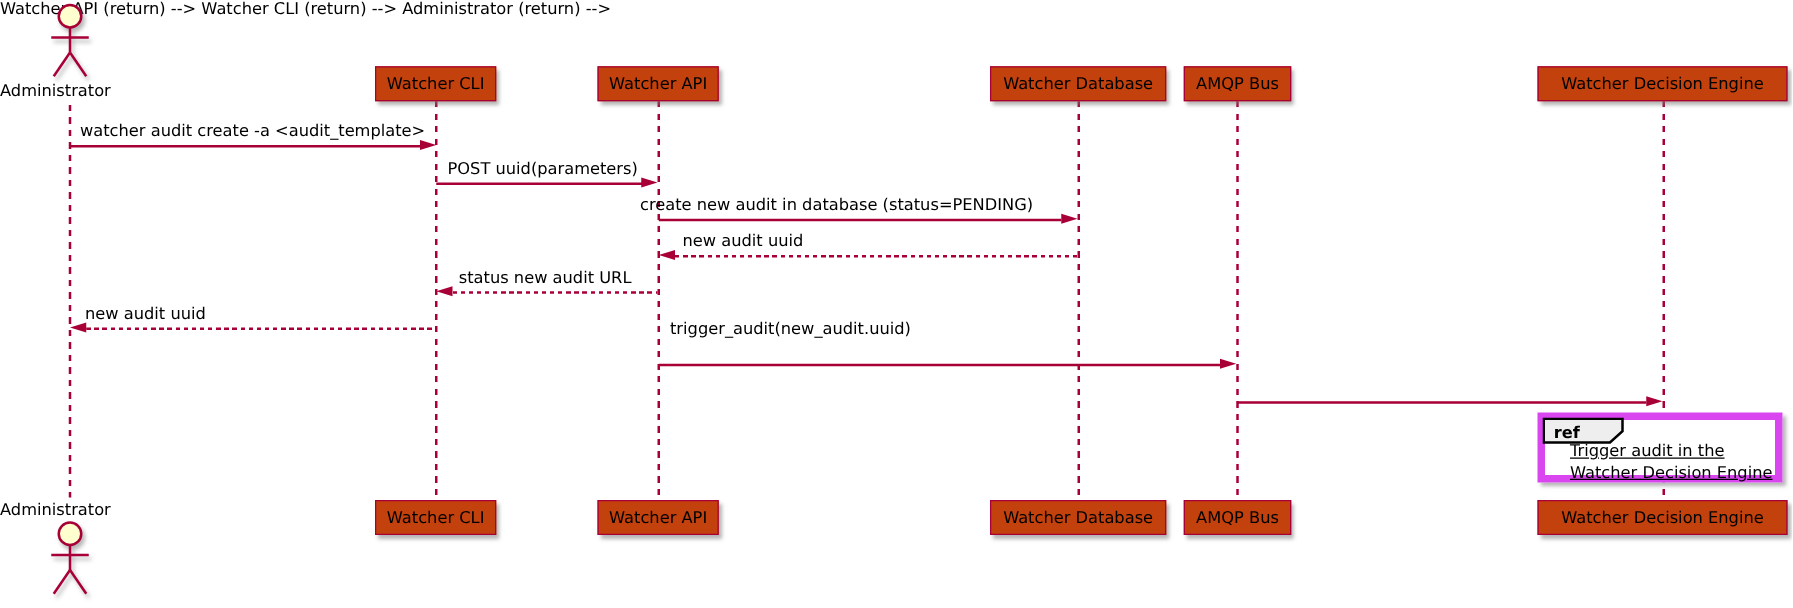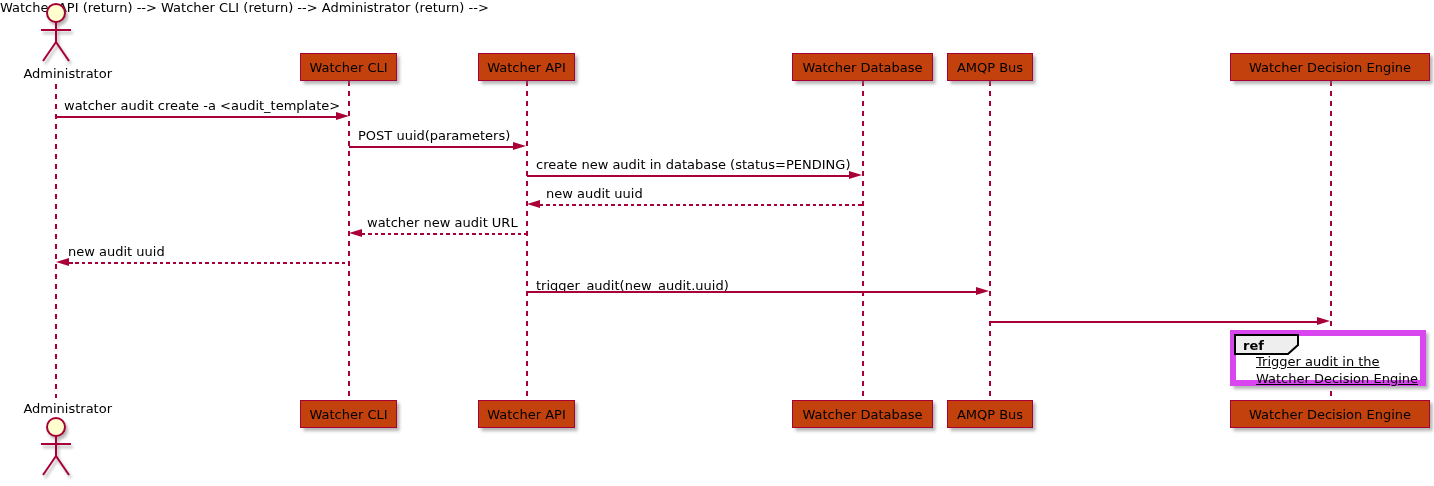--- a/index.html
+++ b/index.html
@@ -25,21 +25,21 @@
   .mline.dashed{
     background:repeating-linear-gradient(90deg,#A80036 0 3.5px,transparent 3.5px 6.5px);
   }
   
   .arr{position:absolute;width:0;height:0;border-top:4.5px solid transparent;border-bottom:4.5px solid transparent;}
   .arr.r{border-left:13px solid #A80036;}
   .arr.l{border-right:13px solid #A80036;}
   .msg-label{position:absolute;white-space:nowrap;line-height:15px;text-align:right;}
   
   .actor-svg{position:absolute;filter:drop-shadow(2.5px 3px 1.5px rgba(120,120,120,0.55));}
-  .actor-label{position:absolute;width:112px;text-align:right;white-space:nowrap;}
+  .actor-label{position:absolute;width:112px;text-align:left;white-space:nowrap;}
   
   .ref-box{
     position:absolute;box-sizing:border-box;background:#ffffff;border:6px solid #d946ef;
     box-shadow:2.5px 3px 3px rgba(120,120,120,0.55);
   }
   .ref-tag{position:absolute;top:-2px;left:-2px;}
   .ref-content{position:absolute;left:20px;top:17px;line-height:17px;white-space:nowrap;text-decoration:underline;}
 </style>
 </head>
 <body>
@@ -75,41 +75,41 @@
   <div class="msg-label" style="left:64px;top:98px">watcher audit create -a &lt;audit_template&gt;</div>
   <div class="mline" style="left:56px;top:116px;width:281px"></div>
   <div class="arr r" style="left:336px;top:112px"></div>
 
   
   <div class="msg-label" style="left:358px;top:128px">POST uuid(parameters)</div>
   <div class="mline" style="left:349px;top:146px;width:165px"></div>
   <div class="arr r" style="left:513px;top:142px"></div>
 
   
-  <div class="msg-label" style="left:536px;top:157px">create new audit in database (status=PENDING)</div>
+  <div class="msg-label" style="left:512px;top:157px">create new audit in database (status=PENDING)</div>
   <div class="mline" style="left:527px;top:175px;width:322px"></div>
   <div class="arr r" style="left:849px;top:171px"></div>
 
    Watcher API (return) --&gt;
   <div class="msg-label" style="left:546px;top:186px">new audit uuid</div>
   <div class="mline dashed" style="left:540px;top:204px;width:322px"></div>
   <div class="arr l" style="left:527px;top:200px"></div>
 
    Watcher CLI (return) --&gt;
-  <div class="msg-label" style="left:367px;top:215px">watcher new audit URL</div>
+  <div class="msg-label" style="left:367px;top:215px">status new audit URL</div>
   <div class="mline dashed" style="left:362px;top:233px;width:164px"></div>
   <div class="arr l" style="left:349px;top:229px"></div>
 
    Administrator (return) --&gt;
   <div class="msg-label" style="left:68px;top:244px">new audit uuid</div>
   <div class="mline dashed" style="left:69px;top:262px;width:279px"></div>
   <div class="arr l" style="left:56px;top:258px"></div>
 
   
-  <div class="msg-label" style="left:536px;top:278px">trigger_audit(new_audit.uuid)</div>
+  <div class="msg-label" style="left:536px;top:256px">trigger_audit(new_audit.uuid)</div>
   <div class="mline" style="left:527px;top:291px;width:450px"></div>
   <div class="arr r" style="left:976px;top:287px"></div>
 
   
   <div class="mline" style="left:990px;top:321px;width:327px"></div>
   <div class="arr r" style="left:1317px;top:317px"></div>
 
   
   <div class="ref-box" style="left:1230px;top:330px;width:196px;height:56px">
     <svg class="ref-tag" width="66" height="22" viewBox="0 0 66 22">

